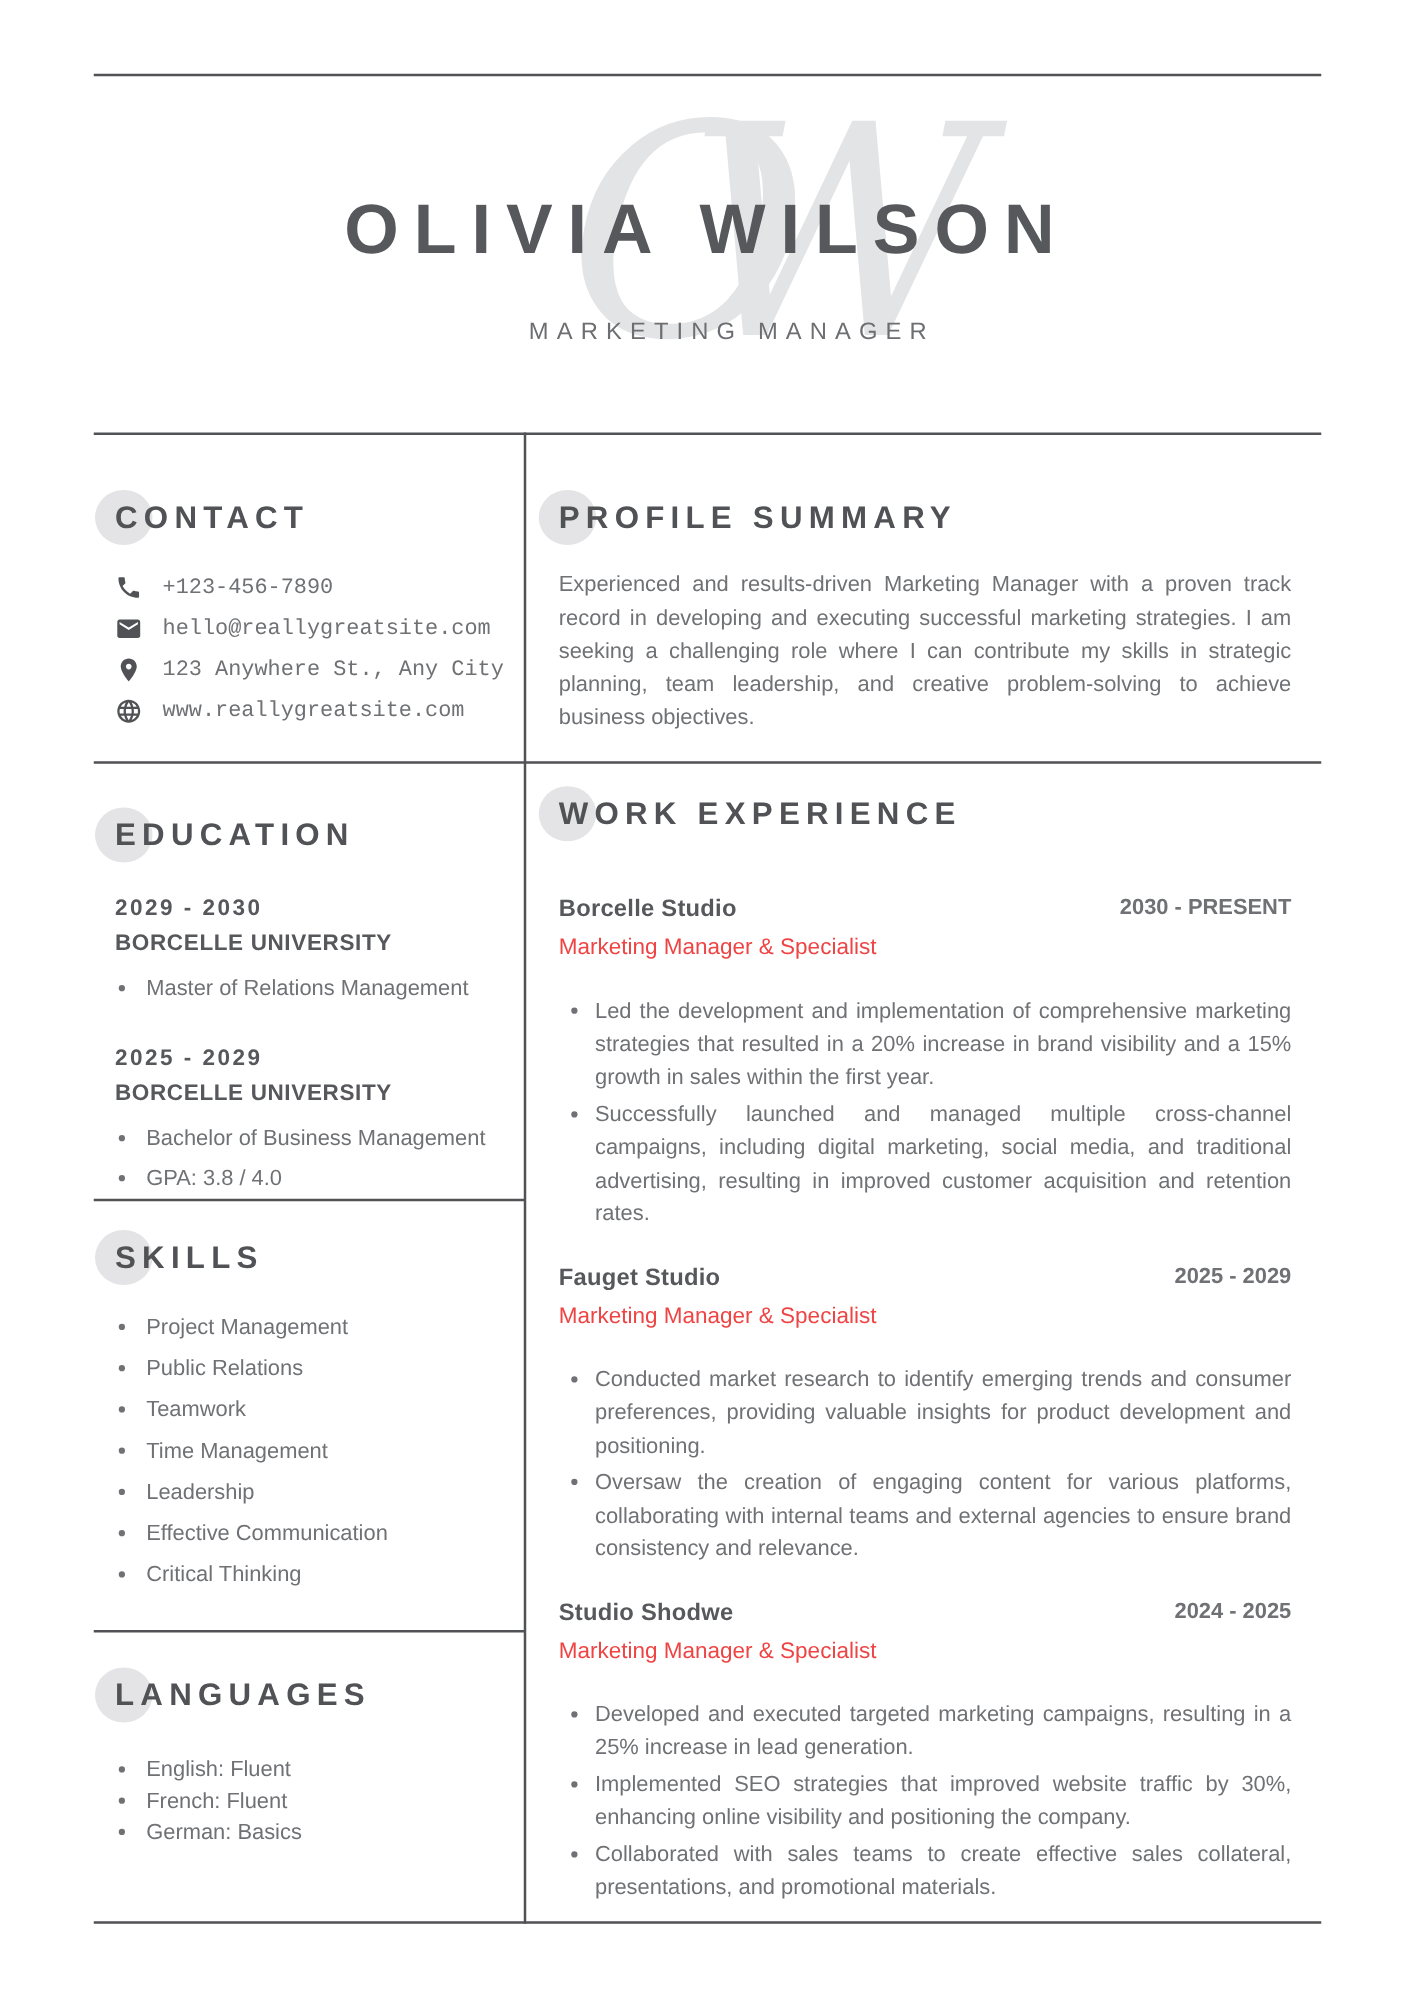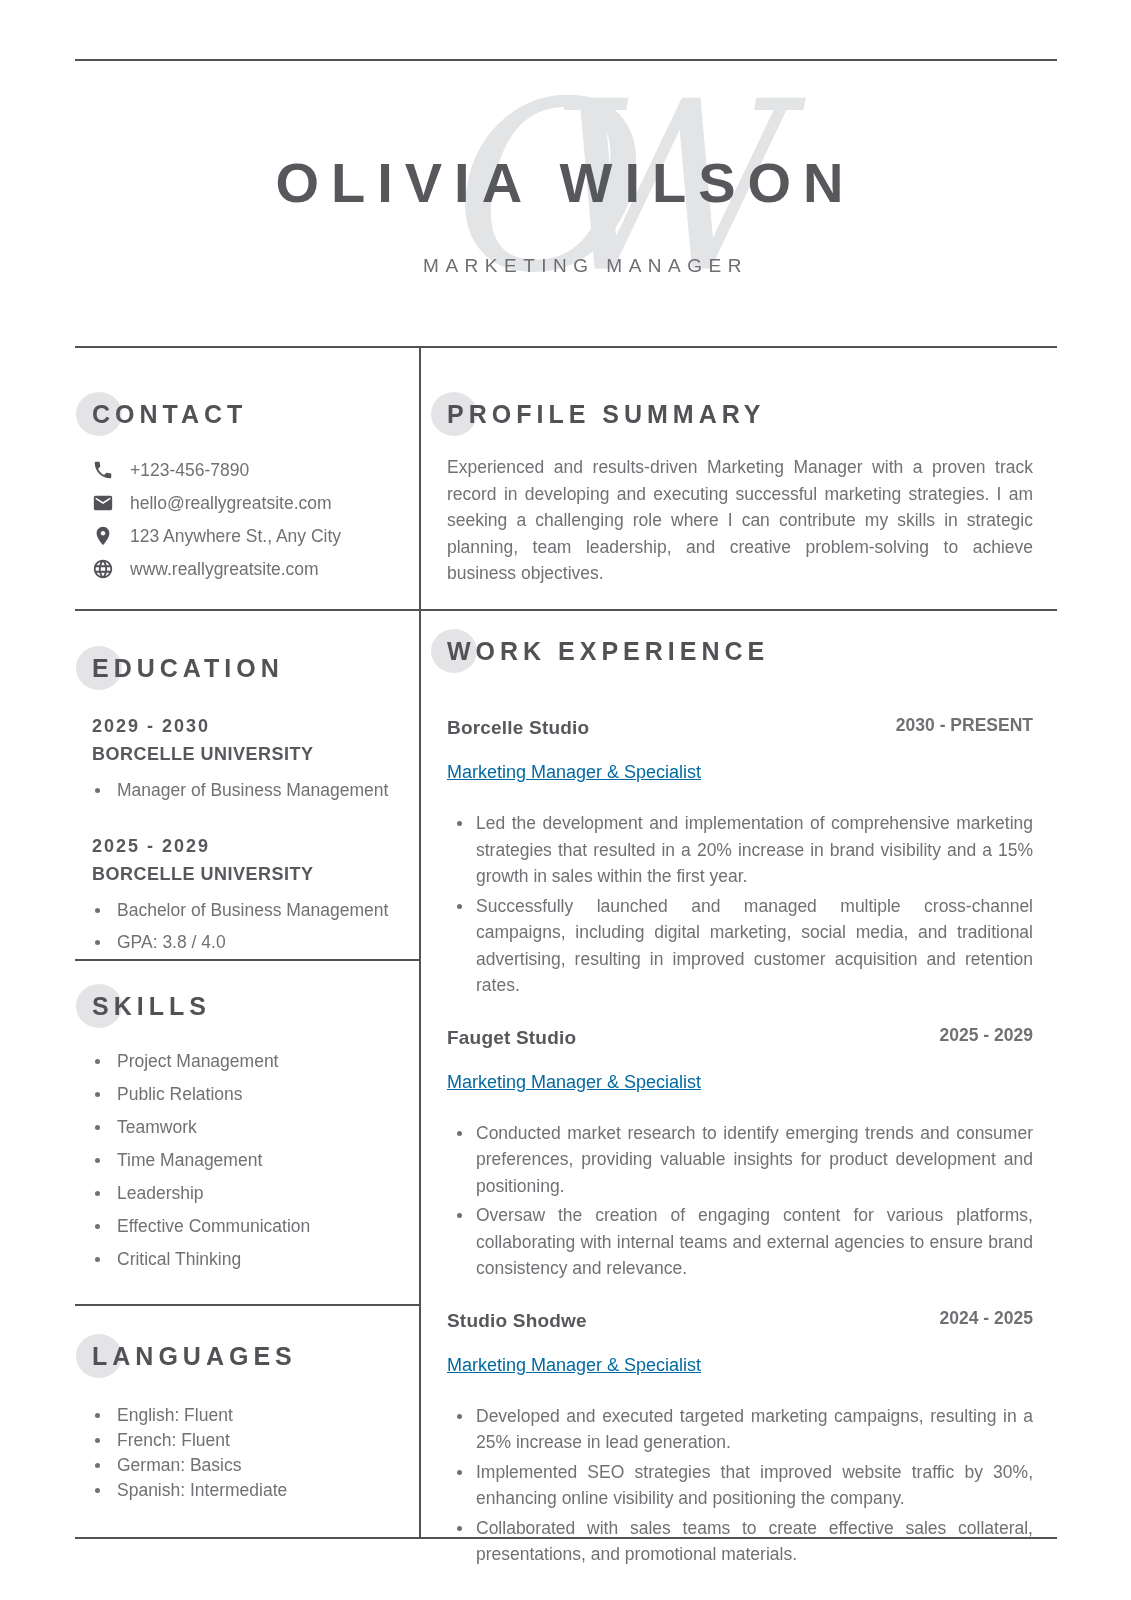--- a/index.html
+++ b/index.html
@@ -72,21 +72,21 @@
   }
 
   .box { position: absolute; }
 
   
   .contact-box { left: 92px; top: 398px; width: 315px; }
   .contact-list { margin-top: 28px; list-style: none; }
   .contact-row { display: flex; align-items: center; height: 24px; margin-bottom: 9px; }
   .contact-row .cicon { width: 22px; height: 22px; flex: 0 0 22px; margin-right: 16px; }
   .contact-row .cicon svg { width: 22px; height: 22px; fill: #515256; display: block; }
-  .contact-row .ctext { font-size: 17.5px; color: #6f7174; }
+  .contact-row .ctext { font-size: 17.5px; color: #6f7174; font-family: Liberation Mono, monospace; }
 
   
   .profile-box { left: 447px; top: 398px; width: 586px; }
   .profile-text {
     margin-top: 24px;
     font-size: 17.5px; line-height: 26.6px;
     text-align: justify;
     color: #6f7174;
   }
 
@@ -116,21 +116,21 @@
 
   
   .work-box { left: 447px; top: 635px; width: 586px; }
   .job { margin-top: 0; }
   .job.j1 { margin-top: 48px; }
   .job.j2 { margin-top: 26px; }
   .job.j3 { margin-top: 26px; }
   .job-header { display: flex; justify-content: space-between; align-items: flex-start; }
   .job-company { font-size: 19px; line-height: 26px; font-weight: 700; color: #57585c; letter-spacing: 0.2px; }
   .job-dates { font-size: 17.5px; color: #6f7174; font-weight: bold; }
-  .job-role { font-size: 18px; line-height: 24px; color: #0369a1; margin-top: 19px; text-decoration: underline; }
+  .job-role { font-size: 18px; line-height: 24px; color: #ef4444; margin-top: 4px; }
   .job-bullets { list-style: none; margin-top: 26px; }
   .job-bullets .bullet-item { margin-bottom: 3px; font-size: 17.5px; line-height: 26.5px; text-align: justify; }
   .job-bullets .dot { margin: 11px 14px 0 10px; }
   .job-bullets .itxt { flex: 1 1 auto; }
 </style>
 </head>
 <body>
 
 <div class="page">
 
@@ -201,21 +201,21 @@
       <span class="circle"></span>
       <span class="txt">EDUCATION</span>
     </div>
 
     <div class="edu-entry first">
       <div class="edu-years">2029 - 2030</div>
       <div class="edu-school">BORCELLE UNIVERSITY</div>
       <ul class="bullet-list">
         <li class="bullet-item">
           <span class="dot"></span>
-          <span class="itxt">Manager of Business Management</span>
+          <span class="itxt">Master of Relations Management</span>
         </li>
       </ul>
     </div>
 
     <div class="edu-entry second">
       <div class="edu-years">2025 - 2029</div>
       <div class="edu-school">BORCELLE UNIVERSITY</div>
       <ul class="bullet-list">
         <li class="bullet-item">
           <span class="dot"></span>
@@ -276,24 +276,20 @@
         <span class="dot"></span>
         <span class="itxt">English: Fluent</span>
       </li>
       <li class="bullet-item">
         <span class="dot"></span>
         <span class="itxt">French: Fluent</span>
       </li>
       <li class="bullet-item">
         <span class="dot"></span>
         <span class="itxt">German: Basics</span>
-      </li>
-      <li class="bullet-item">
-        <span class="dot"></span>
-        <span class="itxt">Spanish: Intermediate</span>
       </li>
     </ul>
   </section>
 
   <section class="box work-box">
     <div class="sec-heading">
       <span class="circle"></span>
       <span class="txt">WORK EXPERIENCE</span>
     </div>
 

